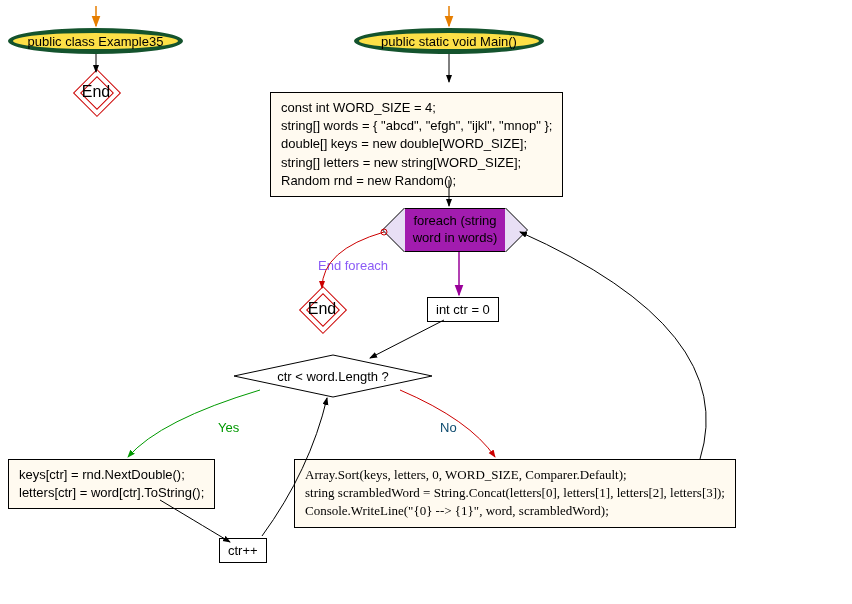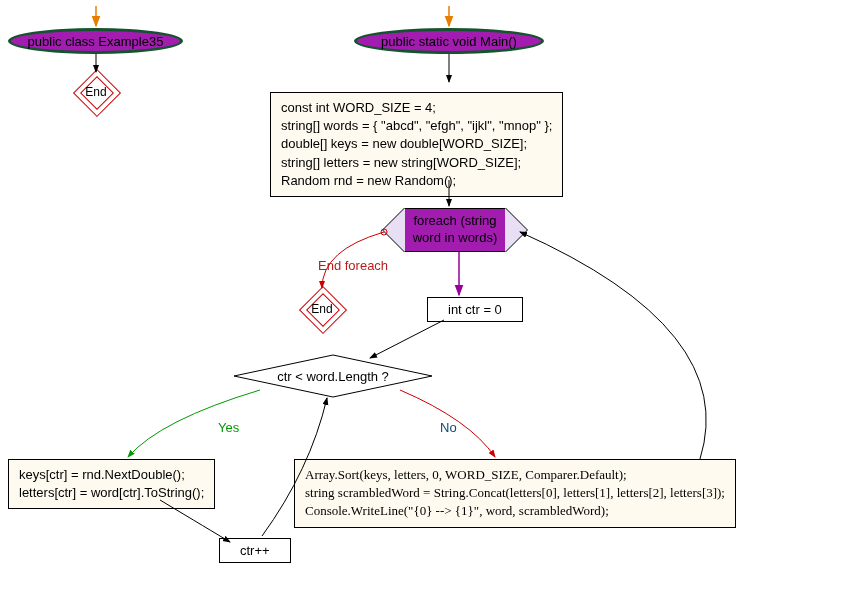--- a/index.html
+++ b/index.html
@@ -10,39 +10,39 @@
     background: #fff;
     width: 852px;
     height: 604px;
     position: relative;
   }
   .node {
     position: absolute;
     box-sizing: border-box;
   }
   .ellipse {
-    border: 3px solid #14532d;
+    border: 5px solid #14532d;
     border-radius: 50%;
     display: flex;
     align-items: center;
     justify-content: center;
-    background: #a21caf;
+    background: #fde047;
     text-align: center;
   }
   .box {
     border: 1px solid #000;
     background: #fffaf0;
     padding: 6px 10px;
     white-space: pre;
     line-height: 1.4;
   }
   .box-white {
     border: 1px solid #000;
     background: #fff;
-    padding: 4px 20px;
+    padding: 4px 8px;
     text-align: right;
   }
   .end-node {
     position: absolute;
     width: 32px;
     height: 32px;
   }
   .end-node .outer {
     position: absolute;
     width: 32px;
@@ -61,21 +61,21 @@
     top: 5px;
     left: 5px;
   }
   .end-node .txt {
     position: absolute;
     width: 32px;
     height: 32px;
     display: flex;
     align-items: center;
     justify-content: center;
-    font-size: 12px;
+    font-size: 16px;
   }
   .hexagon {
     position: relative;
     background: #a21caf;
     border: 1px solid #000;
     text-align: center;
     display: flex;
     align-items: center;
     justify-content: center;
     line-height: 1.3;
@@ -157,21 +157,21 @@
 
 <div class="node box" style="left:8px; top:459px;">keys[ctr] = rnd.NextDouble();
 letters[ctr] = word[ctr].ToString();</div>
 
 <div class="node box-white" style="left:219px; top:538px;">ctr++</div>
 
 <div class="node box" style="left:294px; top:459px;font-family:Liberation Serif, serif;">Array.Sort(keys, letters, 0, WORD_SIZE, Comparer.Default);
 string scrambledWord = String.Concat(letters[0], letters[1], letters[2], letters[3]);
 Console.WriteLine("{0} --&gt; {1}", word, scrambledWord);</div>
 
-<div class="edge-label" style="left:318px; top:258px; color:#b91c1c;">End foreach</div>
+<div class="edge-label" style="left:318px; top:258px; color:#8b5cf6;">End foreach</div>
 <div class="edge-label" style="left:218px; top:420px; color:#090;">Yes</div>
 <div class="edge-label" style="left:440px; top:420px; color:#0c4a6e;">No</div>
 
 <svg class="arrows">
   <defs>
     <marker id="arr-black" markerWidth="8" markerHeight="8" refX="7" refY="3" orient="auto">
       <path d="M0,0 L8,3 L0,6 Z" fill="#000"></path>
     </marker>
     <marker id="arr-orange" markerWidth="8" markerHeight="8" refX="7" refY="3" orient="auto">
       <path d="M0,0 L8,3 L0,6 Z" fill="#e67e00"></path>

